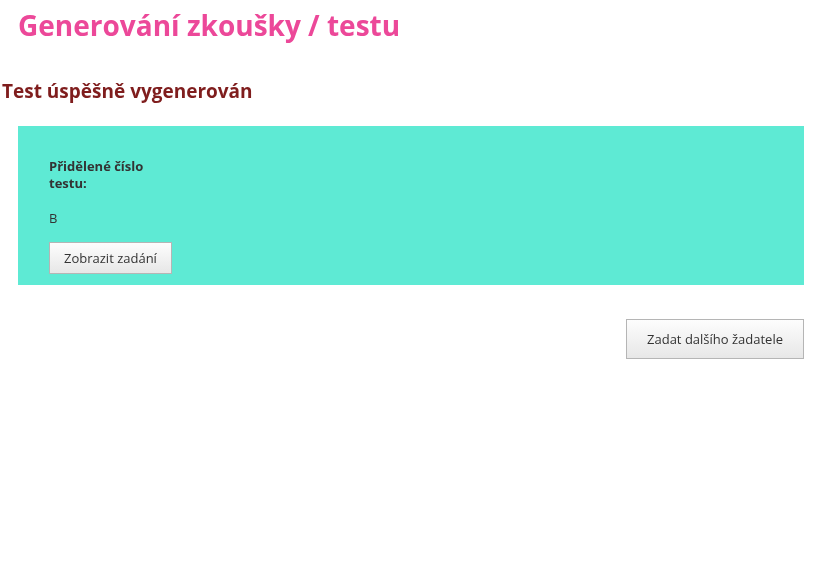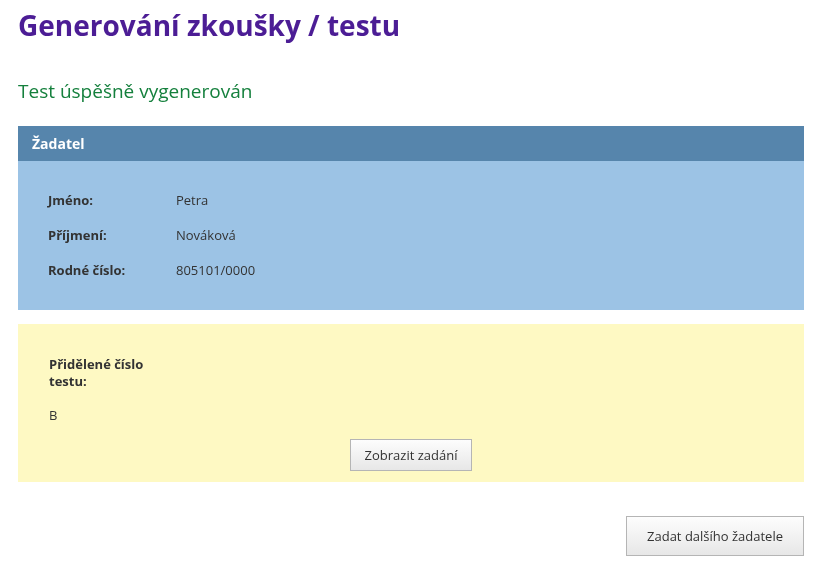--- a/index.html
+++ b/index.html
@@ -6,49 +6,49 @@
     body {
       font-family: "Open Sans", "Segoe UI", Arial, sans-serif;
       color: #333333;
       background: #ffffff;
       padding: 0;
       width: 822px;
     }
     .page-title {
       font-size: 28px;
       font-weight: 700;
-      color: #4c1d95;
+      color: #ec4899;
       padding: 6px 18px 0 18px;
     }
     .status-heading {
       font-size: 19px;
-      font-weight: 400;
-      color: #15803d;
-      padding: 34px 18px 14px 18px;
+      font-weight: 700;
+      color: #7f1d1d;
+      padding: 34px 18px 14px 2px;
     }
     .cards {
       padding: 0 18px;
     }
     .card {
       margin-top: 8px;
       margin-bottom: 14px;
     }
     .card-header {
       background-color: #5685ac;
       padding: 8px 14px;
       color: #ffffff;
       font-weight: 700;
       font-size: 14px;
     }
     .card-body {
       background-color: #9cc3e5;
       padding: 22px 30px 22px 30px;
     }
     .card-body-white {
-      background-color: #fef9c3;
+      background-color: #5eead4;
       border: 1px solid transparent;
       padding: 22px 30px 10px 30px;
     }
     .field-row {
       display: flex;
       align-items: flex-start;
       padding: 9px 0;
     }
     .field-label {
       width: 128px;
@@ -57,21 +57,21 @@
       color: #333333;
       line-height: 1.3;
     }
     .field-value {
       font-size: 13px;
       color: #333333;
       line-height: 1.3;
     }
     .button-row {
       display: flex;
-      justify-content: center;
+      justify-content: flex-start;
       padding-top: 6px;
     }
     .btn {
       background: linear-gradient(#fdfdfd, #e7e7e7);
       border: 1px solid #b5b5b5;
       color: #333333;
       font-size: 13px;
       padding: 6px 14px;
       cursor: pointer;
       font-family: inherit;
@@ -87,37 +87,20 @@
   </style>
 </head>
 <body>
 
 <h1 class="page-title">Generování zkoušky / testu</h1>
 
 <h2 class="status-heading">Test úspěšně vygenerován</h2>
 
 <div class="cards">
 
-  <div class="card">
-    <div class="card-header">Žadatel</div>
-    <div class="card-body">
-      <div class="field-row">
-        <div class="field-label">Jméno:</div>
-        <div class="field-value">Petra</div>
-      </div>
-      <div class="field-row">
-        <div class="field-label">Příjmení:</div>
-        <div class="field-value">Nováková</div>
-      </div>
-      <div class="field-row">
-        <div class="field-label">Rodné číslo:</div>
-        <div class="field-value">805101/0000</div>
-      </div>
-    </div>
-  </div>
 
   <div class="card">
     <div class="card-body-white">
       <div class="field-row">
         <div class="field-label">Přidělené číslo testu:</div>
       </div>
       <div class="field-row">
         <div class="field-value">B</div>
       </div>
       <div class="button-row">

